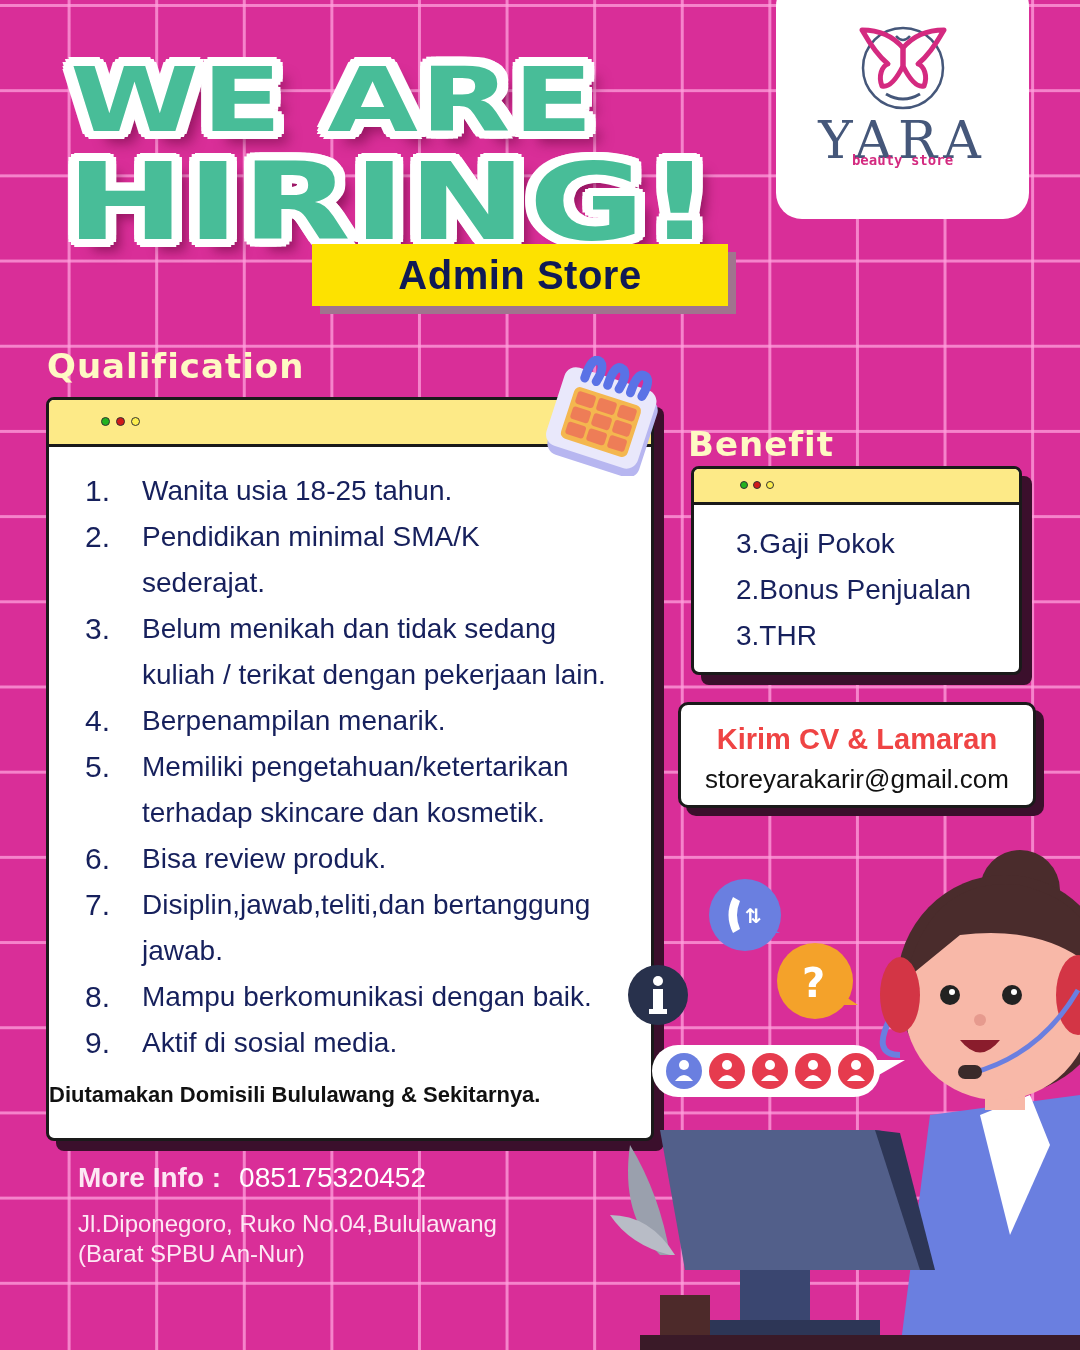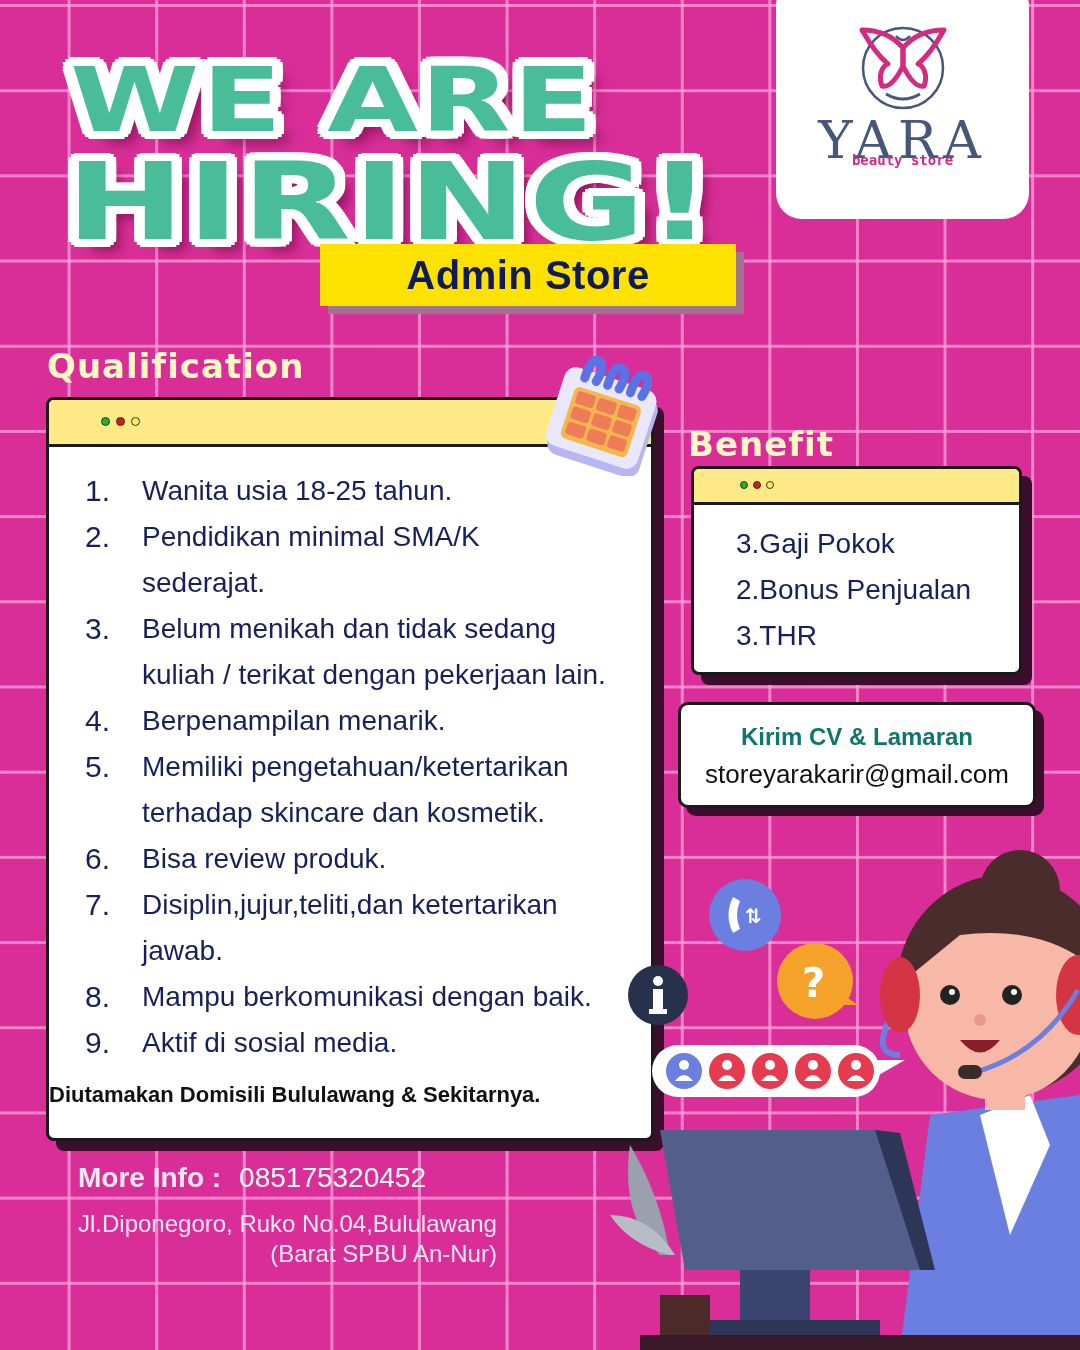--- a/index.html
+++ b/index.html
@@ -30,21 +30,21 @@
       -7px -7px 0 #fff, 7px -7px 0 #fff, -7px 7px 0 #fff, 7px 7px 0 #fff,
       -9px 4px 0 #fff, 9px 4px 0 #fff, -9px -4px 0 #fff, 9px -4px 0 #fff,
       -4px 9px 0 #fff, 4px 9px 0 #fff, -4px -9px 0 #fff, 4px -9px 0 #fff,
       12px 14px 12px rgba(90,0,50,0.55);
     transform-origin: left top;
   }
   .we-are { left: 70px; top: 56px; font-size: 96px; transform: scaleX(1.22) scaleY(0.92); }
   .hiring { left: 66px; top: 148px; font-size: 122px; transform: scaleX(1.16) scaleY(0.88); }
 
   .role-banner {
-    left: 320px; top: 244px; width: 416px; height: 62px;
+    left: 312px; top: 244px; width: 416px; height: 62px;
     background: #fde200;
     box-shadow: 8px 8px 0 #a0748e;
     display: flex; align-items: center; justify-content: center;
   }
   .role-banner span {
     font-family: "Liberation Sans", sans-serif;
     font-weight: 700; font-size: 40px; color: #101a55; letter-spacing: 0.5px;
   }
 
   
@@ -103,27 +103,27 @@
   .benefit .dots { left: 46px; top: 12px; gap: 5px; }
   .benefit .dot { width: 8px; height: 8px; }
   .benefit-list { position: absolute; left: 42px; top: 52px; list-style: none; }
   .benefit-list li { color: #16205c; font-size: 28px; line-height: 46px; }
 
   .contact {
     left: 678px; top: 702px; width: 358px; height: 106px;
     background: #fff; border: 3px solid #1a1a1a; border-radius: 10px;
     box-shadow: 8px 8px 0 #3b0f2c; text-align: center;
   }
-  .contact .title { margin-top: 18px; font-weight: 700; font-size: 24px; color: #0f766e; }
+  .contact .title { margin-top: 18px; font-weight: 700; font-size: 29px; color: #ef4444; }
   .contact .email { margin-top: 8px; font-size: 26px; color: #111; }
 
   .more-info { left: 78px; top: 1162px; color: #fde8f4; }
   .more-info .label { font-weight: 700; font-size: 28px; }
   .more-info .phone { font-size: 28px; margin-left: 18px; color: #fff; }
-  .address { left: 78px; top: 1209px; color: #fde8f4; font-size: 24px; line-height: 30px; text-align: right; }
+  .address { left: 78px; top: 1209px; color: #fde8f4; font-size: 24px; line-height: 30px; }
 
   
   .illus { left: 600px; top: 815px; width: 480px; height: 535px; }
 </style>
 </head>
 <body>
 
 <div class="abs headline we-are">WE ARE</div>
 <div class="abs headline hiring">HIRING!</div>
 <div class="abs role-banner">
@@ -172,21 +172,21 @@
     <li>
         <span class="num">5.</span>
         <span class="txt" style="max-width:470px">Memiliki pengetahuan/ketertarikan terhadap skincare dan kosmetik.</span>
       </li>
     <li>
         <span class="num">6.</span>
         <span class="txt">Bisa review produk.</span>
       </li>
     <li>
         <span class="num">7.</span>
-        <span class="txt" style="max-width:470px">Disiplin,jujur,teliti,dan ketertarikan jawab.</span>
+        <span class="txt" style="max-width:470px">Disiplin,jawab,teliti,dan bertanggung jawab.</span>
       </li>
     <li>
         <span class="num">8.</span>
         <span class="txt">Mampu berkomunikasi dengan baik.</span>
       </li>
     <li>
         <span class="num">9.</span>
         <span class="txt">Aktif di sosial media.</span>
       </li>
   </ul>

